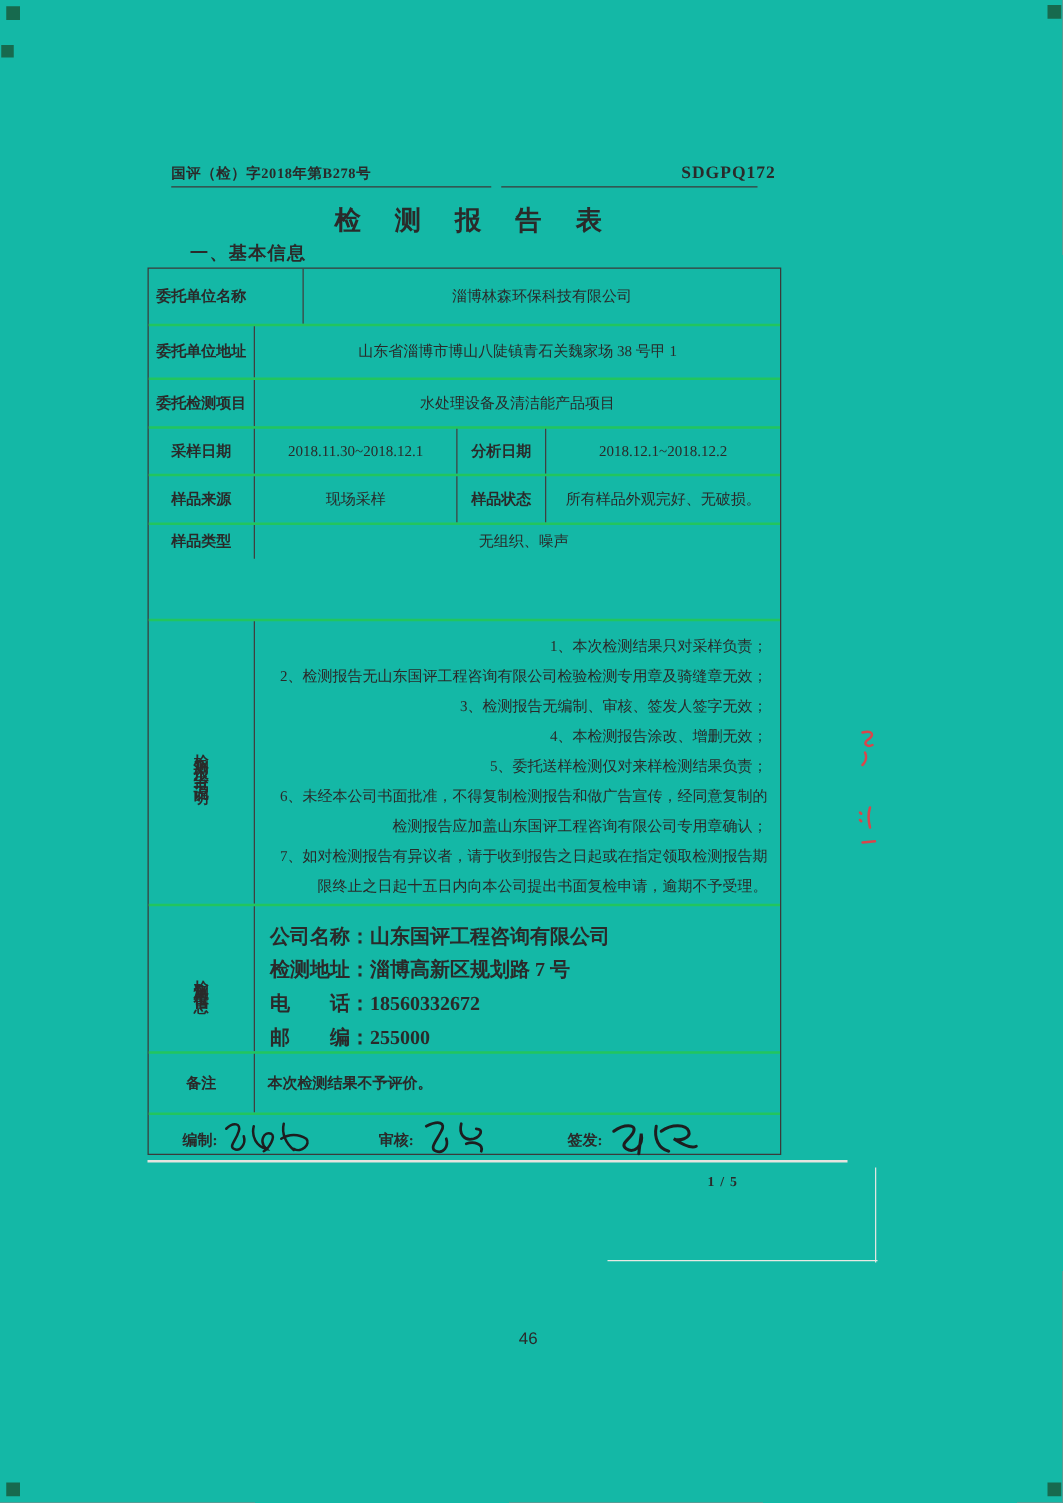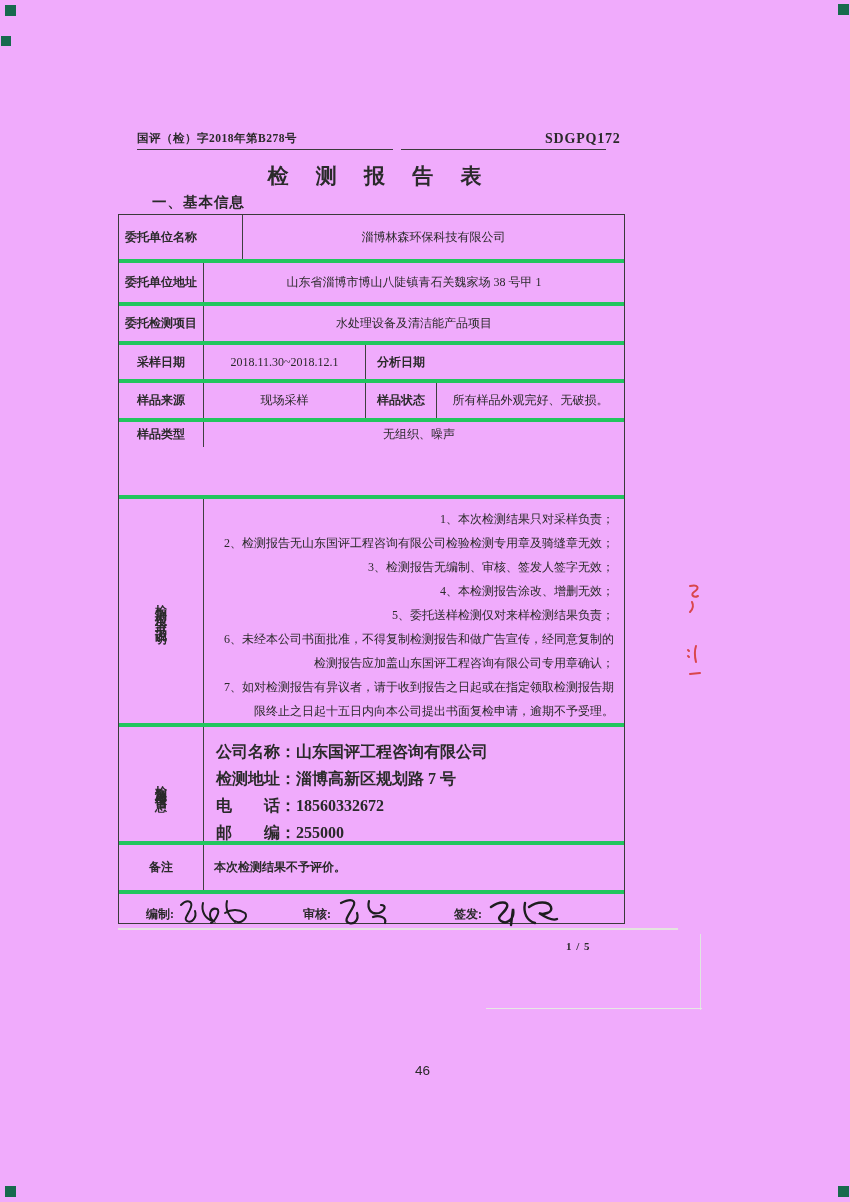--- a/index.html
+++ b/index.html
@@ -1,30 +1,30 @@
 <!DOCTYPE html>
 <html><head>
 <meta charset="utf-8">
 <style>
   html,body{margin:0;padding:0;background:#888;}
   .page{
     position:relative;width:850px;height:1202px;margin:0 auto;
-    background:#f0abfc;overflow:hidden;
+    background:#14b8a6;overflow:hidden;
     font-family:"Liberation Serif","DejaVu Serif",serif;
     color:#2a2a2a;
   }
   .abs{position:absolute;}
   
   .docno{font-size:11.5px;font-weight:bold;letter-spacing:.5px;}
   .hline{border-top:1.2px solid #3a3a3a;height:0;}
   .title{font-size:21px;font-weight:bold;letter-spacing:11px;text-align:center;}
   .section{font-size:14.5px;font-weight:bold;letter-spacing:1px;}
   
   .tbl{position:absolute;left:118px;top:214px;width:507px;height:710px;border:1.6px solid #3a3a3a;box-sizing:border-box;}
-  .row{position:absolute;left:0;width:100%;display:flex;box-sizing:border-box;border-top:4px solid #22c55e;}
+  .row{position:absolute;left:0;width:100%;display:flex;box-sizing:border-box;border-top:2px solid #22c55e;}
   .row.first{border-top:none;gap:39px;}
   .cell{box-sizing:border-box;display:flex;align-items:center;justify-content:center;
         font-size:12px;line-height:1.35;text-align:center;}
   .cell+.cell{border-left:1px solid #3f3f3f;}
   .lab{width:84px;flex:0 0 84px;font-weight:bold;}
   .val{flex:1;}
   .val.left{justify-content:flex-start;text-align:left;padding-left:10px;}
   .w162{flex:0 0 162px;width:162px;}
   .w71{flex:0 0 71px;width:71px;}
   .w190{flex:1;}
@@ -76,20 +76,21 @@
 
     <div class="row" style="top:87px;height:39px;">
       <div class="cell lab">委托检测项目</div>
       <div class="cell val">水处理设备及清洁能产品项目</div>
     </div>
 
     <div class="row" style="top:126px;height:38px;">
       <div class="cell lab">采样日期</div>
       <div class="cell w162">2018.11.30~2018.12.1</div>
       <div class="cell w71" style="font-weight:bold;">分析日期</div>
+      <div class="cell w190">2018.12.1~2018.12.2</div>
     </div>
 
     <div class="row" style="top:164px;height:39px;">
       <div class="cell lab">样品来源</div>
       <div class="cell w162">现场采样</div>
       <div class="cell w71" style="font-weight:bold;">样品状态</div>
       <div class="cell w190">所有样品外观完好、无破损。</div>
     </div>
 
     <div class="row" style="top:203px;height:29px;">

